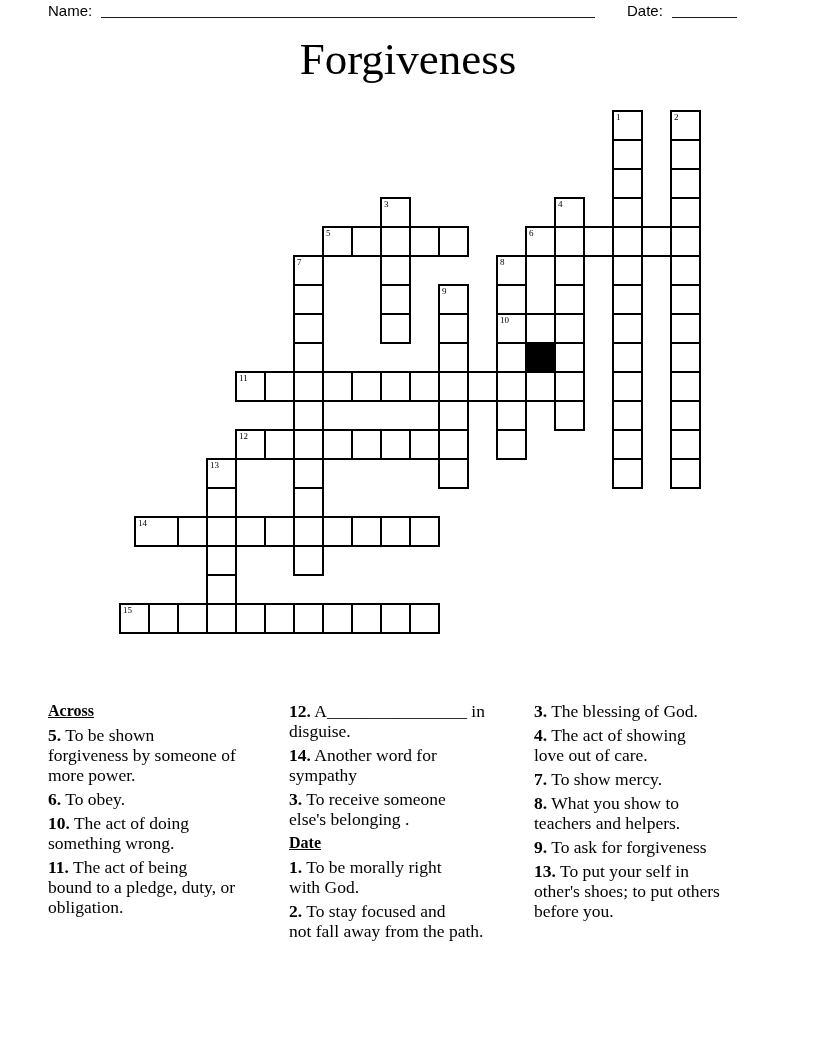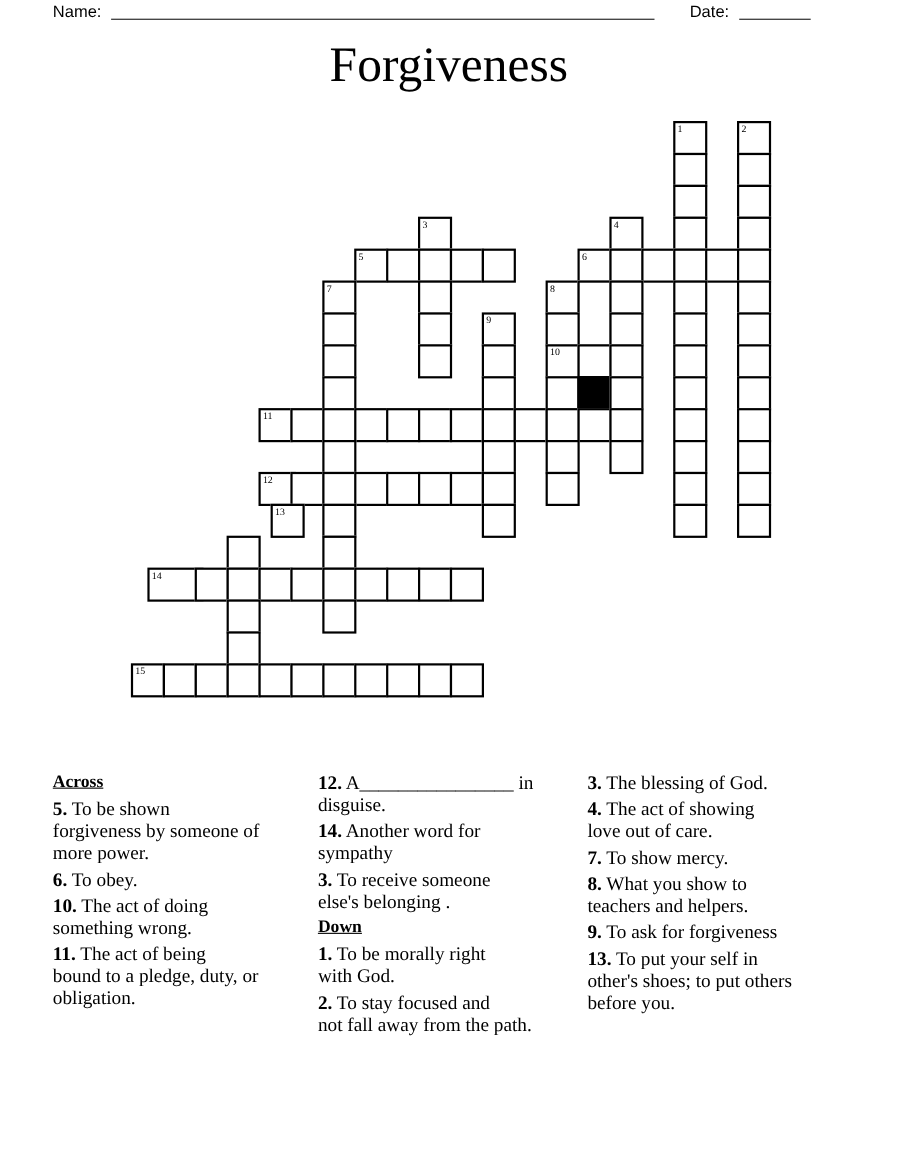--- a/index.html
+++ b/index.html
@@ -144,21 +144,21 @@
       <div class="cell" style="left: 145px; top: 319px; width: 31px; height: 31px;"></div>
       <div class="cell" style="left: 174px; top: 319px; width: 31px; height: 31px;"></div>
       <div class="cell" style="left: 203px; top: 319px; width: 31px; height: 31px;"></div>
       <div class="cell" style="left: 232px; top: 319px; width: 31px; height: 31px;"></div>
       <div class="cell" style="left: 261px; top: 319px; width: 31px; height: 31px;"></div>
       <div class="cell" style="left: 290px; top: 319px; width: 31px; height: 31px;"></div>
       <div class="cell" style="left: 319px; top: 319px; width: 31px; height: 31px;"></div>
       <div class="cell" style="left: 377px; top: 319px; width: 31px; height: 31px;"></div>
       <div class="cell" style="left: 493px; top: 319px; width: 31px; height: 31px;"></div>
       <div class="cell" style="left: 551px; top: 319px; width: 31px; height: 31px;"></div>
-      <div class="cell" style="left: 87px; top: 348px; width: 31px; height: 31px; margin-left: 40px;">
+      <div class="cell" style="left: 87px; top: 348px; width: 31px; height: 31px;">
         <span class="cellnum">13</span>
       </div>
       <div class="cell" style="left: 174px; top: 348px; width: 31px; height: 31px;"></div>
       <div class="cell" style="left: 319px; top: 348px; width: 31px; height: 31px;"></div>
       <div class="cell" style="left: 493px; top: 348px; width: 31px; height: 31px;"></div>
       <div class="cell" style="left: 551px; top: 348px; width: 31px; height: 31px;"></div>
       <div class="cell" style="left: 87px; top: 377px; width: 31px; height: 31px;"></div>
       <div class="cell" style="left: 174px; top: 377px; width: 31px; height: 31px;"></div>
       <div class="cell" style="left: 15px; top: 406px; width: 51px; height: 31px;">
         <span class="cellnum">14</span>
@@ -202,21 +202,21 @@
 bound to a pledge, duty, or
 obligation.</div>
     </div>
   <div id="clue-col-2" class="clue-col">
       <div class="clue"><b>12.</b> A________________ in
 disguise.</div>
       <div class="clue"><b>14.</b> Another word for
 sympathy</div>
       <div class="clue"><b>3.</b> To receive someone
 else's belonging .</div>
-      <div class="clue-heading">Down</div>
+      <div class="clue-heading">Date</div>
       <div class="clue"><b>1.</b> To be morally right
 with God.</div>
       <div class="clue"><b>2.</b> To stay focused and
 not fall away from the path.</div>
     </div>
   <div id="clue-col-3" class="clue-col">
       <div class="clue"><b>3.</b> The blessing of God.</div>
       <div class="clue"><b>4.</b> The act of showing
 love out of care.</div>
       <div class="clue"><b>7.</b> To show mercy.</div>

